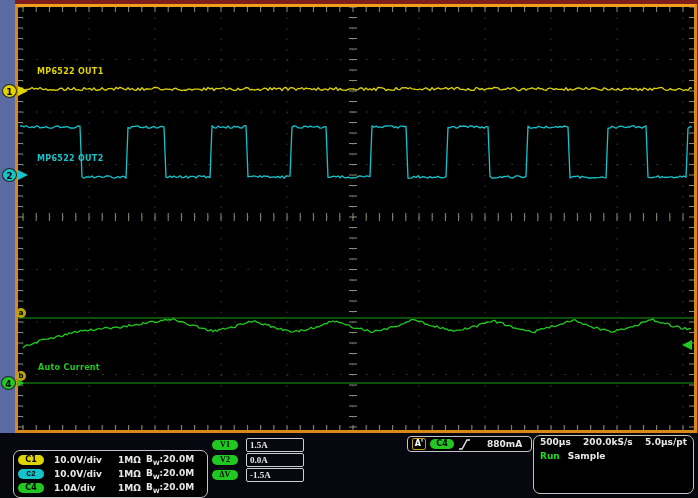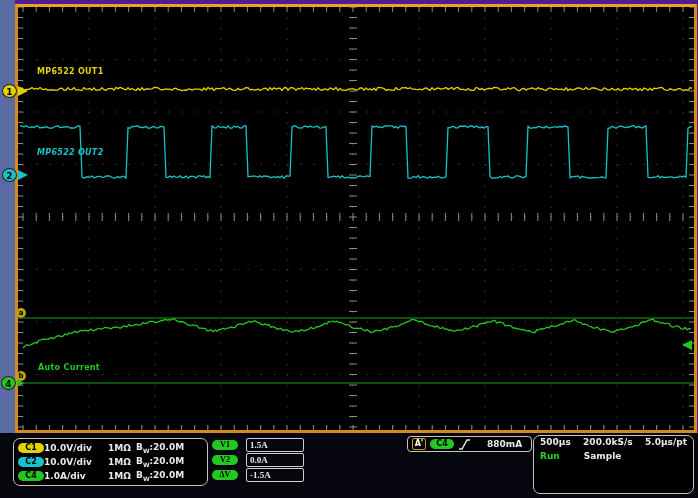--- a/index.html
+++ b/index.html
@@ -1,18 +1,18 @@
 <!DOCTYPE html>
 <html><head>
 <meta charset="utf-8">
 <style>
   * { margin:0; padding:0; box-sizing:border-box; }
   html,body { background:#000; }
   body { font-family:"DejaVu Sans", sans-serif; }
-  .screen { position:relative; width:698px; height:498px; background:#4c1d95; overflow:hidden; }
+  .screen { position:relative; width:698px; height:498px; background:#7f1d1d; overflow:hidden; }
 
   
   .frame-left { position:absolute; left:0; top:0; width:15px; height:434px; background:#5a6ba3; }
 
   
   .graticule { position:absolute; left:15px; top:4px; width:676px; height:423px;
                background:#000; border:3px solid #d8891a; border-top-color:#f2a01e;
                box-sizing:content-box; }
   .graticule svg { position:absolute; left:0; top:0; }
 
@@ -26,46 +26,46 @@
   .chmark .arr { width:0; height:0; border-top:5px solid transparent; border-bottom:5px solid transparent;
                  border-left:10px solid #ccc; margin-left:1px; }
   .tag { position:absolute; z-index:7; width:10px; height:10px; border-radius:50%;
          color:#000; font-size:7px; font-weight:bold; text-align:center; line-height:10px; }
 
   
   .bottom { position:absolute; left:0; top:433px; width:698px; height:65px; background:#07070f; }
   .panel { position:absolute; background:#000; border:1px solid #c4c4c4; border-radius:7px; }
   .rtext { color:#e8e8e8; font-size:9px; font-weight:bold; }
 
-  .ch-panel { left:13px; top:5px; width:195px; height:48px; padding:2px 4px; }
+  .ch-panel { left:13px; top:17px; width:195px; height:48px; padding:2px 4px; }
   .ch-row { display:flex; align-items:center; height:14px; }
   .pill { display:inline-block; width:26px; height:10px; border-radius:5px; color:#000;
           font-size:8px; font-weight:bold; text-align:center; line-height:10px; }
-  .ch-row .scale { margin-left:0; width:64px; }
+  .ch-row .scale { margin-left:10px; width:64px; }
   .ch-row .imp { width:26px; }
   .ch-row .bw { margin-left:2px; }
   .bw sub { font-size:6px; }
 
   .cursor-group { position:absolute; left:212px; top:4px; width:92px;font-family:Liberation Serif, serif; }
   .cur-row { display:flex; align-items:center; height:15px; }
   .cur-box { margin-left:8px; width:58px; height:14px; border:1px solid #cfcfcf; border-radius:2px;
              line-height:12px; padding-left:3px; }
 
   .trig-box { left:407px; top:3px; width:125px; height:16px; border-radius:4px;
               display:flex; align-items:center; padding:0 4px; }
   .trig-badge { width:14px; height:12px; border:1px solid #c79a1c; border-radius:2px; color:#fff;
                 font-size:8px; font-weight:bold; text-align:center; line-height:10px; }
   .trig-box .pill { width:24px; margin-left:4px; }
   .slope { margin-left:4px; }
   .trig-level { margin-left:16px; }
 
   .horiz-panel { left:533px; top:2px; width:161px; height:59px; padding:1px 6px; }
   .h-row { display:flex; height:14px; }
   .h-row.sp { justify-content:space-between; }
-  .gap18 { margin-left:24px; }
+  .gap18 { margin-left:8px; }
 </style>
 </head>
 <body>
 
 <div class="screen">
 
   <div class="frame-left"></div>
 
   <div class="graticule">
     <svg id="wave" width="676" height="423" viewBox="0 0 676 423">
@@ -368,21 +368,21 @@
         <line x1="0" y1="311" x2="676" y2="311" stroke="#18a018" stroke-width="1.2"></line>
         <line x1="0" y1="376" x2="676" y2="376" stroke="#18a018" stroke-width="1.2"></line>
         <polyline points="2.0,83.2 4.0,80.8 6.0,83.4 8.0,82.5 10.0,82.3 12.0,82.0 14.0,80.5 16.0,82.1 18.0,81.3 20.0,82.2 22.0,80.6 24.0,82.1 26.0,82.6 28.0,81.8 30.0,83.4 32.0,82.6 34.0,83.0 36.0,82.8 38.0,83.3 40.0,82.9 42.0,81.3 44.0,81.1 46.0,83.3 48.0,83.0 50.0,80.6 52.0,82.6 54.0,82.4 56.0,80.6 58.0,83.1 60.0,82.7 62.0,83.2 64.0,83.5 66.0,80.6 68.0,82.2 70.0,81.9 72.0,81.5 74.0,83.2 76.0,80.8 78.0,83.3 80.0,83.0 82.0,82.9 84.0,80.7 86.0,82.6 88.0,83.3 90.0,81.7 92.0,81.7 94.0,81.5 96.0,83.1 98.0,80.4 100.0,81.8 102.0,80.4 104.0,81.2 106.0,82.2 108.0,82.9 110.0,80.8 112.0,82.7 114.0,81.5 116.0,82.8 118.0,83.5 120.0,81.2 122.0,83.3 124.0,80.6 126.0,83.2 128.0,81.9 130.0,82.0 132.0,82.1 134.0,81.8 136.0,80.5 138.0,80.4 140.0,80.8 142.0,82.3 144.0,82.9 146.0,82.5 148.0,81.8 150.0,82.4 152.0,82.2 154.0,83.3 156.0,81.6 158.0,81.2 160.0,82.7 162.0,82.9 164.0,83.6 166.0,83.0 168.0,83.5 170.0,82.1 172.0,82.2 174.0,83.1 176.0,82.1 178.0,82.2 180.0,82.2 182.0,82.4 184.0,83.5 186.0,81.0 188.0,83.1 190.0,80.5 192.0,82.1 194.0,81.0 196.0,83.5 198.0,81.4 200.0,81.7 202.0,81.5 204.0,81.2 206.0,80.6 208.0,82.7 210.0,82.2 212.0,81.2 214.0,82.6 216.0,83.4 218.0,83.4 220.0,81.3 222.0,82.9 224.0,82.5 226.0,81.8 228.0,80.5 230.0,80.8 232.0,82.9 234.0,82.3 236.0,83.0 238.0,82.8 240.0,82.0 242.0,83.4 244.0,82.5 246.0,81.2 248.0,81.3 250.0,83.3 252.0,80.6 254.0,82.8 256.0,80.7 258.0,82.1 260.0,81.4 262.0,81.1 264.0,83.5 266.0,80.9 268.0,80.5 270.0,83.2 272.0,80.9 274.0,80.7 276.0,81.4 278.0,83.3 280.0,81.4 282.0,81.8 284.0,80.6 286.0,82.6 288.0,81.1 290.0,81.7 292.0,81.7 294.0,82.7 296.0,81.5 298.0,83.3 300.0,80.8 302.0,82.6 304.0,83.4 306.0,82.1 308.0,82.1 310.0,83.1 312.0,80.9 314.0,82.0 316.0,82.5 318.0,80.4 320.0,83.5 322.0,81.4 324.0,83.2 326.0,83.1 328.0,83.3 330.0,82.4 332.0,81.8 334.0,81.8 336.0,82.0 338.0,82.8 340.0,82.7 342.0,81.0 344.0,80.8 346.0,83.2 348.0,80.9 350.0,82.9 352.0,81.7 354.0,83.1 356.0,81.3 358.0,83.5 360.0,80.4 362.0,80.6 364.0,80.8 366.0,81.5 368.0,83.6 370.0,82.4 372.0,83.0 374.0,83.1 376.0,83.3 378.0,80.6 380.0,82.4 382.0,82.6 384.0,80.6 386.0,80.9 388.0,80.6 390.0,81.8 392.0,80.7 394.0,81.8 396.0,82.1 398.0,82.4 400.0,82.6 402.0,82.0 404.0,82.9 406.0,81.7 408.0,80.8 410.0,82.1 412.0,83.4 414.0,80.6 416.0,82.8 418.0,81.8 420.0,80.8 422.0,81.8 424.0,82.0 426.0,81.3 428.0,80.6 430.0,82.3 432.0,81.4 434.0,80.5 436.0,82.6 438.0,80.7 440.0,80.5 442.0,82.3 444.0,82.4 446.0,82.5 448.0,83.4 450.0,81.4 452.0,83.0 454.0,83.3 456.0,83.4 458.0,80.5 460.0,81.2 462.0,82.6 464.0,81.4 466.0,83.1 468.0,82.1 470.0,81.5 472.0,81.3 474.0,81.8 476.0,80.4 478.0,80.6 480.0,80.8 482.0,82.7 484.0,82.8 486.0,82.1 488.0,82.3 490.0,80.8 492.0,82.2 494.0,81.1 496.0,80.5 498.0,82.0 500.0,83.6 502.0,83.5 504.0,81.8 506.0,81.3 508.0,83.2 510.0,81.8 512.0,81.6 514.0,80.8 516.0,81.7 518.0,82.5 520.0,80.6 522.0,81.9 524.0,81.7 526.0,82.9 528.0,83.5 530.0,81.6 532.0,81.0 534.0,81.6 536.0,82.7 538.0,81.7 540.0,82.3 542.0,82.4 544.0,82.1 546.0,83.3 548.0,80.7 550.0,83.5 552.0,81.9 554.0,83.0 556.0,82.7 558.0,81.7 560.0,80.8 562.0,81.2 564.0,82.2 566.0,82.4 568.0,80.5 570.0,82.2 572.0,82.3 574.0,80.8 576.0,81.0 578.0,81.5 580.0,82.4 582.0,82.8 584.0,83.4 586.0,80.8 588.0,81.7 590.0,82.9 592.0,82.8 594.0,81.3 596.0,82.8 598.0,82.9 600.0,81.4 602.0,83.2 604.0,83.3 606.0,81.3 608.0,81.7 610.0,82.3 612.0,81.0 614.0,82.5 616.0,82.0 618.0,81.3 620.0,83.5 622.0,81.8 624.0,83.6 626.0,81.0 628.0,81.8 630.0,83.3 632.0,81.3 634.0,83.2 636.0,81.2 638.0,81.6 640.0,81.1 642.0,80.7 644.0,80.6 646.0,82.2 648.0,83.3 650.0,83.2 652.0,81.7 654.0,82.7 656.0,83.0 658.0,83.0 660.0,81.7 662.0,81.7 664.0,82.8 666.0,83.3 668.0,82.7 670.0,83.3 672.0,80.6 674.0,81.4" fill="none" stroke="#e0d400" stroke-width="1.3" stroke-linejoin="round"></polyline>
         <polyline points="2.0,119.2 4.0,119.0 6.0,119.9 8.0,118.7 10.0,120.0 12.0,120.7 14.0,119.6 16.0,120.7 18.0,119.0 20.0,119.1 22.0,121.0 24.0,120.4 26.0,120.5 28.0,119.6 30.0,120.6 32.0,121.2 34.0,121.2 36.0,120.0 38.0,119.3 40.0,118.8 42.0,120.5 44.0,120.3 46.0,120.0 48.0,119.9 50.0,119.7 52.0,121.0 54.0,121.0 56.0,121.1 58.0,120.2 60.0,118.8 62.0,119.2 64.0,170.0 66.0,171.2 68.0,170.0 70.0,169.8 72.0,170.2 74.0,169.0 76.0,170.8 78.0,170.2 80.0,169.3 82.0,169.3 84.0,170.3 86.0,170.1 88.0,169.0 90.0,169.0 92.0,169.2 94.0,170.5 96.0,171.2 98.0,170.6 100.0,169.7 102.0,170.7 104.0,169.4 106.0,169.4 108.0,171.2 110.0,120.5 112.0,121.3 114.0,119.4 116.0,119.7 118.0,119.2 120.0,119.0 122.0,120.4 124.0,120.5 126.0,120.5 128.0,119.2 130.0,121.2 132.0,121.1 134.0,120.2 136.0,119.3 138.0,120.9 140.0,120.9 142.0,119.7 144.0,119.3 146.0,120.2 148.0,170.2 150.0,170.6 152.0,169.1 154.0,170.4 156.0,169.0 158.0,170.3 160.0,170.1 162.0,168.8 164.0,170.7 166.0,170.6 168.0,168.9 170.0,171.1 172.0,169.5 174.0,169.3 176.0,169.4 178.0,171.0 180.0,168.9 182.0,168.9 184.0,169.6 186.0,168.8 188.0,170.7 190.0,169.7 192.0,170.6 194.0,118.7 196.0,120.7 198.0,121.1 200.0,119.1 202.0,120.3 204.0,120.1 206.0,120.0 208.0,121.1 210.0,119.0 212.0,121.1 214.0,121.1 216.0,119.1 218.0,120.1 220.0,119.4 222.0,120.9 224.0,121.0 226.0,118.9 228.0,118.7 230.0,170.0 232.0,169.3 234.0,169.4 236.0,168.9 238.0,169.5 240.0,170.1 242.0,168.7 244.0,170.3 246.0,168.8 248.0,169.3 250.0,169.2 252.0,170.6 254.0,170.1 256.0,169.9 258.0,170.3 260.0,169.4 262.0,170.8 264.0,168.9 266.0,171.3 268.0,168.9 270.0,169.2 272.0,169.2 274.0,120.1 276.0,118.9 278.0,119.2 280.0,120.8 282.0,120.9 284.0,121.1 286.0,119.1 288.0,119.4 290.0,120.2 292.0,119.1 294.0,119.9 296.0,120.1 298.0,119.5 300.0,119.5 302.0,121.2 304.0,120.8 306.0,119.9 308.0,119.7 310.0,170.4 312.0,170.3 314.0,169.6 316.0,169.2 318.0,169.9 320.0,169.0 322.0,170.7 324.0,168.8 326.0,170.5 328.0,170.8 330.0,170.1 332.0,170.9 334.0,171.0 336.0,170.7 338.0,170.8 340.0,169.3 342.0,168.9 344.0,169.4 346.0,170.0 348.0,169.0 350.0,169.2 352.0,169.6 354.0,118.8 356.0,120.3 358.0,119.2 360.0,120.2 362.0,120.0 364.0,120.7 366.0,119.4 368.0,119.0 370.0,118.8 372.0,118.9 374.0,118.8 376.0,120.6 378.0,119.7 380.0,121.1 382.0,119.2 384.0,119.1 386.0,119.5 388.0,119.4 390.0,171.3 392.0,171.2 394.0,170.8 396.0,169.2 398.0,170.5 400.0,168.7 402.0,170.8 404.0,170.0 406.0,169.6 408.0,170.7 410.0,171.1 412.0,169.6 414.0,170.9 416.0,170.1 418.0,170.4 420.0,169.2 422.0,170.5 424.0,170.9 426.0,170.7 428.0,169.6 430.0,120.4 432.0,120.8 434.0,119.6 436.0,119.6 438.0,121.1 440.0,120.7 442.0,119.0 444.0,119.4 446.0,119.0 448.0,119.4 450.0,120.3 452.0,119.0 454.0,118.8 456.0,120.5 458.0,119.1 460.0,119.9 462.0,120.8 464.0,119.9 466.0,121.1 468.0,119.7 470.0,119.6 472.0,169.3 474.0,171.2 476.0,171.0 478.0,170.8 480.0,170.7 482.0,169.5 484.0,170.7 486.0,169.3 488.0,169.6 490.0,168.9 492.0,170.4 494.0,171.1 496.0,170.4 498.0,168.8 500.0,168.9 502.0,169.3 504.0,170.3 506.0,170.5 508.0,169.4 510.0,119.1 512.0,121.0 514.0,121.2 516.0,120.5 518.0,120.9 520.0,119.4 522.0,119.9 524.0,120.3 526.0,121.0 528.0,119.2 530.0,120.6 532.0,120.9 534.0,120.3 536.0,120.2 538.0,119.7 540.0,120.4 542.0,119.4 544.0,120.3 546.0,119.0 548.0,119.3 550.0,120.2 552.0,170.9 554.0,169.8 556.0,169.4 558.0,169.5 560.0,168.9 562.0,171.0 564.0,169.3 566.0,170.2 568.0,170.1 570.0,171.0 572.0,171.0 574.0,170.9 576.0,170.7 578.0,170.9 580.0,170.7 582.0,170.3 584.0,169.8 586.0,170.6 588.0,170.9 590.0,121.2 592.0,121.0 594.0,119.3 596.0,120.2 598.0,121.3 600.0,120.0 602.0,119.1 604.0,119.3 606.0,120.1 608.0,120.6 610.0,119.8 612.0,120.0 614.0,118.7 616.0,118.8 618.0,120.7 620.0,119.6 622.0,120.0 624.0,121.1 626.0,119.8 628.0,118.8 630.0,170.3 632.0,170.7 634.0,170.7 636.0,170.1 638.0,169.8 640.0,168.8 642.0,170.8 644.0,169.6 646.0,170.5 648.0,170.2 650.0,170.3 652.0,169.9 654.0,169.9 656.0,170.8 658.0,170.2 660.0,170.3 662.0,169.0 664.0,170.1 666.0,169.1 668.0,170.2 670.0,121.2 672.0,119.7 674.0,120.1" fill="none" stroke="#17c3cb" stroke-width="1.3" stroke-linejoin="round"></polyline>
         <polyline points="5.0,340.9 7.0,339.1 9.0,337.7 11.0,338.5 13.0,337.6 15.0,336.7 17.0,335.5 19.0,336.0 21.0,333.2 23.0,332.9 25.0,332.1 27.0,332.4 29.0,332.2 31.0,332.0 33.0,330.6 35.0,331.6 37.0,330.6 39.0,329.1 41.0,328.7 43.0,329.6 45.0,329.2 47.0,326.9 49.0,327.9 51.0,325.8 53.0,326.5 55.0,325.4 57.0,324.2 59.0,325.6 61.0,324.4 63.0,323.3 65.0,323.9 67.0,323.1 69.0,323.8 71.0,323.5 73.0,322.1 75.0,323.8 77.0,323.1 79.0,322.1 81.0,321.5 83.0,322.2 85.0,321.5 87.0,320.3 89.0,320.6 91.0,321.2 93.0,321.9 95.0,320.3 97.0,320.4 99.0,320.0 101.0,320.9 103.0,321.0 105.0,319.2 107.0,319.1 109.0,319.9 111.0,317.6 113.0,318.9 115.0,318.7 117.0,317.7 119.0,317.5 121.0,318.2 123.0,317.7 125.0,315.7 127.0,316.5 129.0,316.2 131.0,314.7 133.0,314.3 135.0,314.4 137.0,315.5 139.0,315.3 141.0,314.7 143.0,313.3 145.0,313.5 147.0,312.4 149.0,313.2 151.0,312.6 153.0,313.0 155.0,311.7 157.0,312.4 159.0,313.9 161.0,314.9 163.0,314.5 165.0,314.8 167.0,315.8 169.0,317.3 171.0,318.1 173.0,318.5 175.0,317.8 177.0,318.5 179.0,318.6 181.0,321.2 183.0,321.1 185.0,321.3 187.0,321.4 189.0,323.5 191.0,323.8 193.0,322.6 195.0,324.8 197.0,323.1 199.0,324.3 201.0,322.5 203.0,322.3 205.0,321.2 207.0,322.3 209.0,321.2 211.0,320.8 213.0,319.8 215.0,320.7 217.0,320.6 219.0,317.9 221.0,317.2 223.0,316.8 225.0,317.5 227.0,316.4 229.0,315.7 231.0,314.2 233.0,315.3 235.0,314.4 237.0,313.8 239.0,315.1 241.0,315.9 243.0,317.2 245.0,317.9 247.0,316.9 249.0,318.0 251.0,317.6 253.0,320.3 255.0,319.6 257.0,320.4 259.0,322.0 261.0,322.0 263.0,321.3 265.0,323.6 267.0,322.6 269.0,323.2 271.0,323.9 273.0,325.2 275.0,324.8 277.0,324.0 279.0,323.7 281.0,324.8 283.0,322.6 285.0,323.5 287.0,323.7 289.0,322.8 291.0,322.0 293.0,320.3 295.0,321.7 297.0,321.1 299.0,319.5 301.0,319.8 303.0,318.6 305.0,317.7 307.0,316.4 309.0,316.9 311.0,314.4 313.0,315.0 315.0,314.0 317.0,315.0 319.0,314.2 321.0,315.6 323.0,315.7 325.0,316.5 327.0,317.5 329.0,317.9 331.0,317.9 333.0,320.1 335.0,321.1 337.0,321.3 339.0,321.2 341.0,321.6 343.0,321.1 345.0,322.8 347.0,323.9 349.0,322.5 351.0,324.0 353.0,325.6 355.0,325.2 357.0,323.4 359.0,323.5 361.0,323.6 363.0,323.7 365.0,322.2 367.0,321.6 369.0,322.6 371.0,320.5 373.0,319.6 375.0,320.0 377.0,319.3 379.0,319.5 381.0,318.9 383.0,317.2 385.0,316.8 387.0,315.9 389.0,314.9 391.0,314.3 393.0,312.7 395.0,312.6 397.0,312.8 399.0,313.8 401.0,314.6 403.0,314.2 405.0,315.0 407.0,317.3 409.0,317.2 411.0,318.4 413.0,318.9 415.0,319.2 417.0,320.1 419.0,318.9 421.0,320.8 423.0,321.5 425.0,320.4 427.0,322.2 429.0,322.0 431.0,323.7 433.0,322.8 435.0,324.1 437.0,324.0 439.0,323.2 441.0,323.2 443.0,323.1 445.0,322.9 447.0,320.9 449.0,322.1 451.0,321.7 453.0,320.0 455.0,319.0 457.0,319.2 459.0,320.0 461.0,317.3 463.0,316.7 465.0,316.1 467.0,316.4 469.0,315.0 471.0,315.2 473.0,314.9 475.0,313.7 477.0,313.4 479.0,316.1 481.0,315.2 483.0,315.3 485.0,315.9 487.0,318.6 489.0,318.7 491.0,318.4 493.0,318.9 495.0,321.1 497.0,320.9 499.0,321.8 501.0,321.8 503.0,322.7 505.0,322.4 507.0,323.3 509.0,323.8 511.0,323.6 513.0,324.8 515.0,325.5 517.0,325.5 519.0,322.7 521.0,322.8 523.0,321.6 525.0,322.0 527.0,321.3 529.0,320.2 531.0,321.0 533.0,319.0 535.0,319.0 537.0,319.6 539.0,318.8 541.0,317.8 543.0,317.0 545.0,317.1 547.0,315.5 549.0,314.2 551.0,314.9 553.0,314.4 555.0,313.1 557.0,312.6 559.0,314.5 561.0,315.3 563.0,315.6 565.0,317.6 567.0,317.2 569.0,317.7 571.0,319.0 573.0,319.6 575.0,321.1 577.0,321.1 579.0,320.0 581.0,321.9 583.0,323.1 585.0,322.2 587.0,322.4 589.0,323.4 591.0,323.7 593.0,325.2 595.0,325.0 597.0,324.5 599.0,322.7 601.0,323.0 603.0,321.9 605.0,322.5 607.0,322.1 609.0,321.2 611.0,320.4 613.0,319.8 615.0,319.8 617.0,318.3 619.0,318.9 621.0,318.2 623.0,315.5 625.0,315.0 627.0,315.2 629.0,314.1 631.0,313.0 633.0,312.9 635.0,311.9 637.0,314.5 639.0,314.5 641.0,315.1 643.0,316.2 645.0,315.7 647.0,316.8 649.0,316.0 651.0,316.7 653.0,319.5 655.0,320.1 657.0,319.5 659.0,318.9 661.0,319.6 663.0,321.8 665.0,322.1 667.0,320.5 669.0,322.7 671.0,321.5 673.0,321.8" fill="none" stroke="#22c822" stroke-width="1.3" stroke-linejoin="round"></polyline>
         <polygon points="664,338 674,333 674,343" fill="#22c822"></polygon>
       </svg>
   </div>
 
   <div class="trace-label" style="left: 37px; top: 67px; color: rgb(224, 212, 0);">MP6522 OUT1</div>
-  <div class="trace-label" style="left: 37px; top: 148px; color: rgb(23, 195, 203); font-style: italic;">MP6522 OUT2</div>
+  <div class="trace-label" style="left: 37px; top: 154px; color: rgb(23, 195, 203);">MP6522 OUT2</div>
   <div class="trace-label" style="left: 38px; top: 363px; color: rgb(34, 200, 34);">Auto Current</div>
 
   <div class="chmark" style="left:2px; top:84px;">
     <span class="bub" style="background-color: rgb(224, 212, 0);">1</span>
     <span class="arr" style="border-left-color:#e0d400;"></span>
   </div>
   <div class="chmark" style="left:2px; top:168px;">
     <span class="bub" style="background-color: rgb(23, 195, 203);">2</span>
     <span class="arr" style="border-left-color:#17c3cb;"></span>
   </div>
@@ -397,21 +397,21 @@
   <div class="bottom">
 
     <div class="panel ch-panel">
       <div class="ch-row">
         <span class="pill" style="background-color: rgb(224, 212, 0);">C1</span>
         <span class="rtext scale">10.0V/div</span>
         <span class="rtext imp">1MΩ</span>
         <span class="rtext bw"><span>B</span><sub>W</sub><span>:20.0M</span></span>
       </div>
       <div class="ch-row">
-        <span class="pill" style="background-color: rgb(23, 195, 203);">C2</span>
+        <span class="pill" style="background-color: rgb(23, 195, 203); font-family: Liberation Mono, monospace;">C2</span>
         <span class="rtext scale">10.0V/div</span>
         <span class="rtext imp">1MΩ</span>
         <span class="rtext bw"><span>B</span><sub>W</sub><span>:20.0M</span></span>
       </div>
       <div class="ch-row">
         <span class="pill" style="background-color: rgb(34, 200, 34);">C4</span>
         <span class="rtext scale">1.0A/div</span>
         <span class="rtext imp">1MΩ</span>
         <span class="rtext bw"><span>B</span><sub>W</sub><span>:20.0M</span></span>
       </div>

